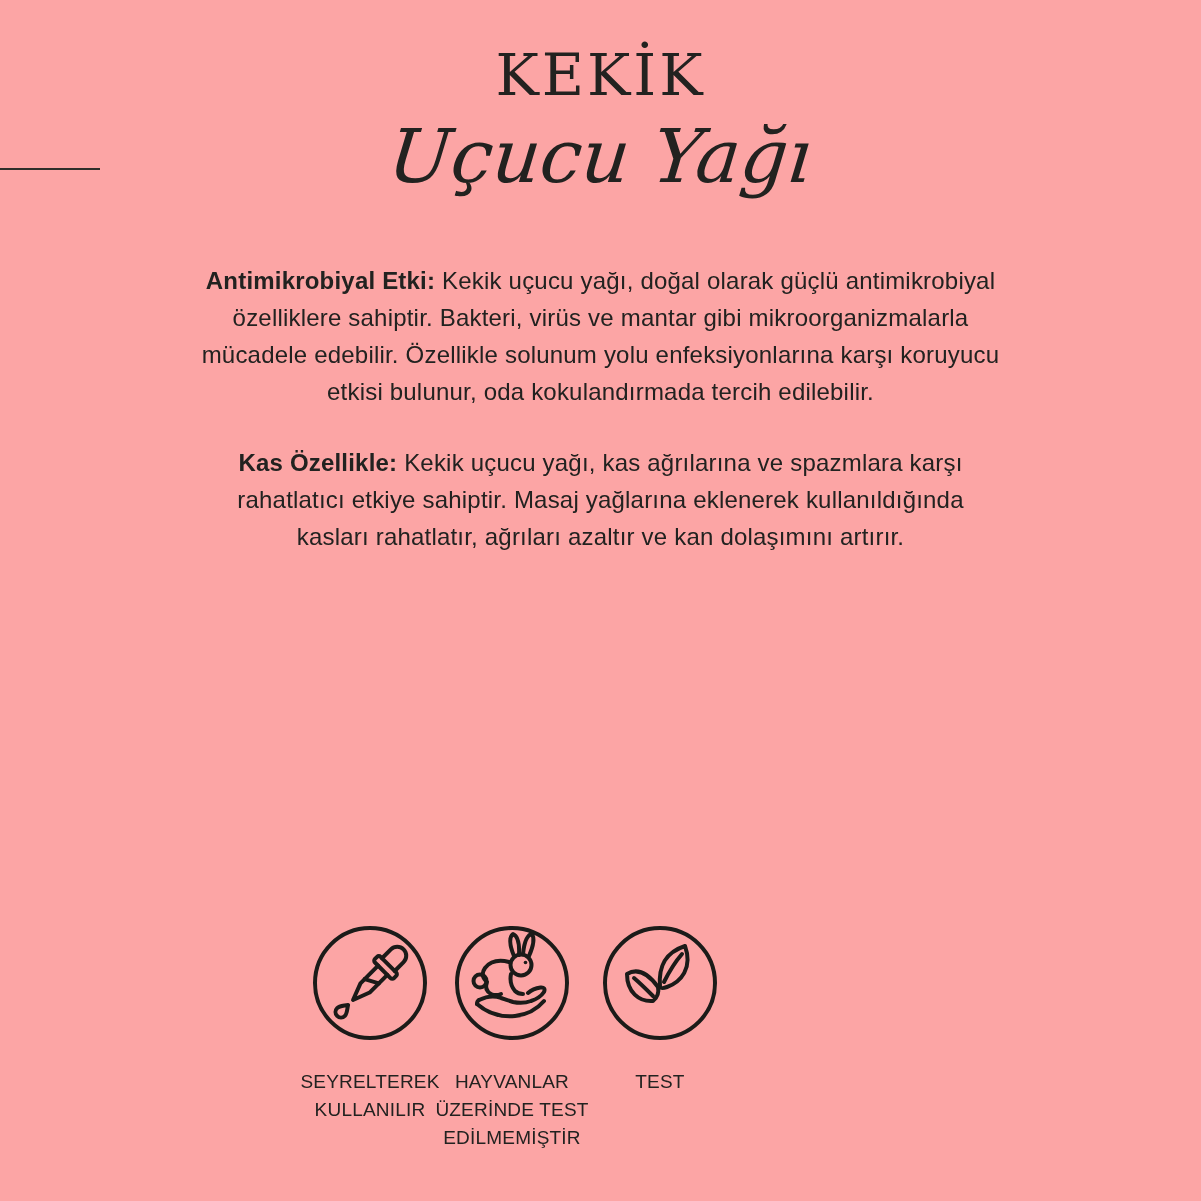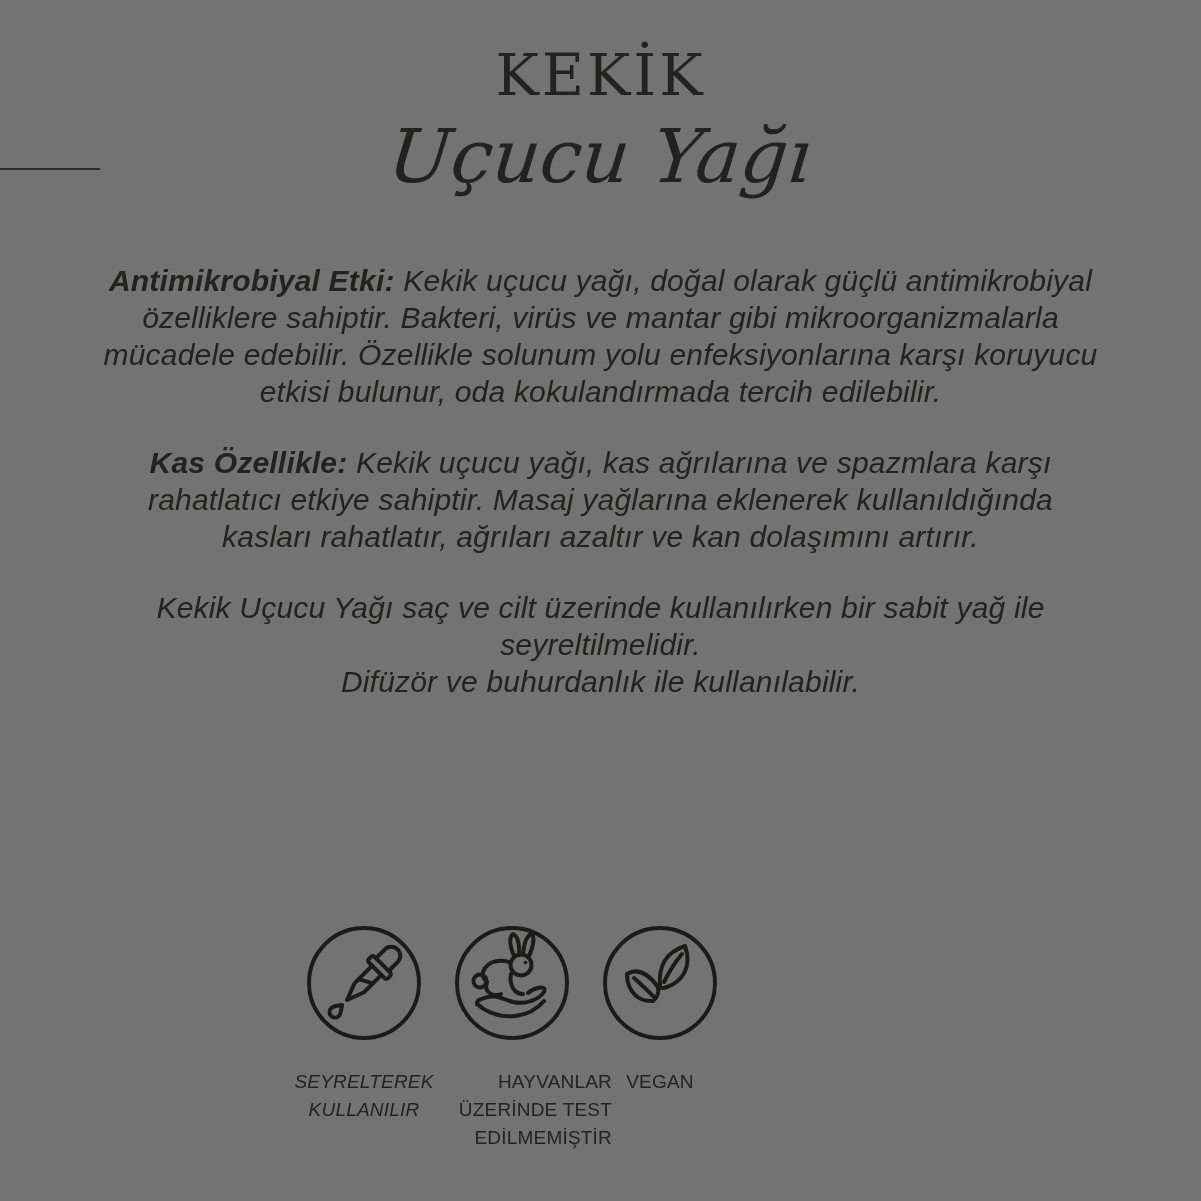--- a/index.html
+++ b/index.html
@@ -40,66 +40,62 @@
   }
   .paras {
     position: absolute;
     top: 262px; left: 50%;
     transform: translateX(-50%);
     width: 1150px;
     text-align: center;
   }
   .para {
     margin: 0 0 34px 0;
-    font-size: 30px;
+    font-size: 24px;
     line-height: 37px;
     white-space: pre-line;
     letter-spacing: 0.2px;
-    font-style: italic;
   }
   .para strong { font-weight: 700; }
   .badge {
     position: absolute;
     top: 924px;
     width: 200px;
     text-align: center;
   }
-  .badge-1 { left: 264px; font-style: italic; }
-  .badge-2 { left: 412px; text-align: right; }
+  .badge-1 { left: 270px; }
+  .badge-2 { left: 412px; }
   .badge-3 { left: 560px; }
   .badge-4 { left: 728px; }
   .bicon { width: 118px; height: 118px; display: block; margin: 0 auto; }
   .blabel {
     margin-top: 26px;
     font-size: 19px;
     line-height: 28px;
     white-space: pre-line;
     letter-spacing: 0.2px;
   }
 </style>
 </head>
 <body>
 
-<div class="canvas" style="background: #737373; color: rgb(34, 34, 32);">
+<div class="canvas" style="background: #fca5a5; color: rgb(34, 34, 32);">
   <div class="decor-line"></div>
 
   <h1 class="title">KEKİK</h1>
   <div class="subtitle">Uçucu Yağı</div>
 
   <div class="paras">
     <p class="para"><strong>Antimikrobiyal Etki:</strong> <span>Kekik uçucu yağı, doğal olarak güçlü antimikrobiyal
 özelliklere sahiptir. Bakteri, virüs ve mantar gibi mikroorganizmalarla
 mücadele edebilir. Özellikle solunum yolu enfeksiyonlarına karşı koruyucu
 etkisi bulunur, oda kokulandırmada tercih edilebilir.</span></p>
     <p class="para"><strong>Kas Özellikle:</strong> <span>Kekik uçucu yağı, kas ağrılarına ve spazmlara karşı
 rahatlatıcı etkiye sahiptir. Masaj yağlarına eklenerek kullanıldığında
 kasları rahatlatır, ağrıları azaltır ve kan dolaşımını artırır.</span></p>
-    <p class="para"><span>Kekik Uçucu Yağı saç ve cilt üzerinde kullanılırken bir sabit yağ ile
-seyreltilmelidir.
-Difüzör ve buhurdanlık ile kullanılabilir.</span></p>
   </div>
 
   <div class="badge badge-1">
     <svg class="bicon" viewBox="0 0 118 118" fill="none" stroke="#1b1b19" stroke-width="4" stroke-linecap="round" stroke-linejoin="round">
       <circle cx="59" cy="59" r="55"></circle>
       <g transform="rotate(45 59 59)">
         <path d="M50 33 L50 20.5 A9 9 0 0 1 68 20.5 L68 33"></path>
         <rect x="45.5" y="33" width="27" height="8" rx="2.5"></rect>
         <path d="M52.5 41 L52.5 66 L59 83 L65.5 66 L65.5 41"></path>
         <path d="M52.5 60 L65.5 53"></path>
@@ -131,16 +127,16 @@
   </div>
 
   <div class="badge badge-3">
     <svg class="bicon" viewBox="0 0 118 118" fill="none" stroke="#1b1b19" stroke-width="4" stroke-linecap="round" stroke-linejoin="round">
       <circle cx="59" cy="59" r="55"></circle>
       <path d="M59 63 C57 40 66 28 84 22 C92 44 80 58 66 63 C62 64.5 60 64.5 59 63 Z"></path>
       <path d="M63 58 C68 48 74 38 81 30"></path>
       <path d="M57 63 C46 48 36 44 26 50 C26 68 38 78 52 77 C57 73 58 68 57 63 Z"></path>
       <path d="M52 72 C46 66 40 60 33 54"></path>
     </svg>
-    <div class="blabel">VEGAN</div>
+    <div class="blabel">TEST</div>
   </div>
 
 </div>
 
 </body></html>

